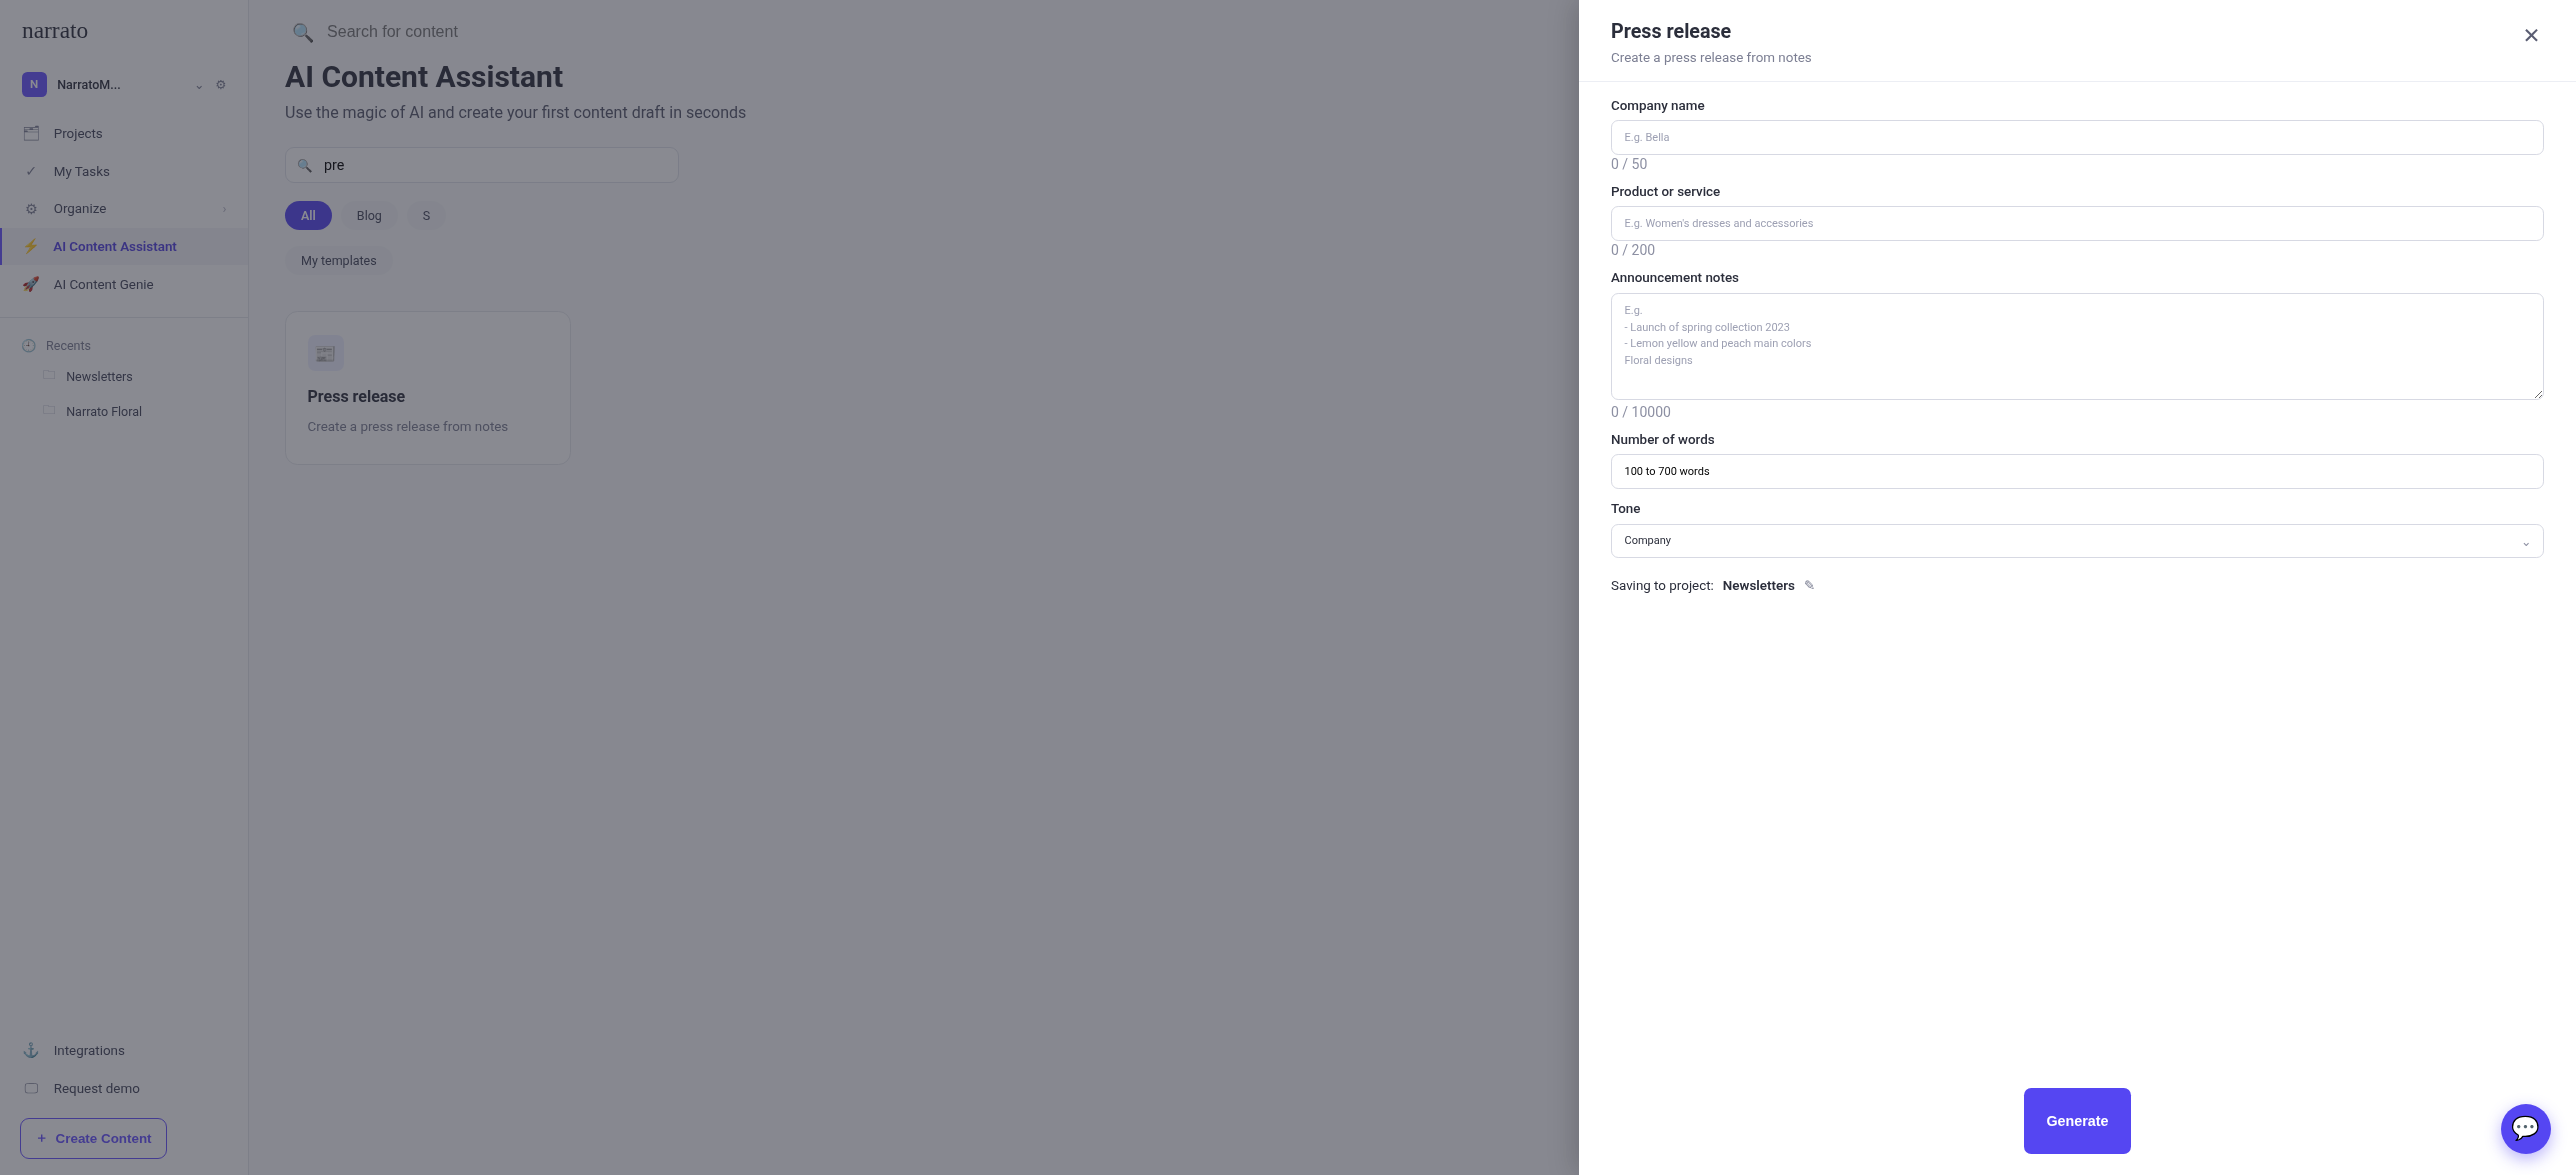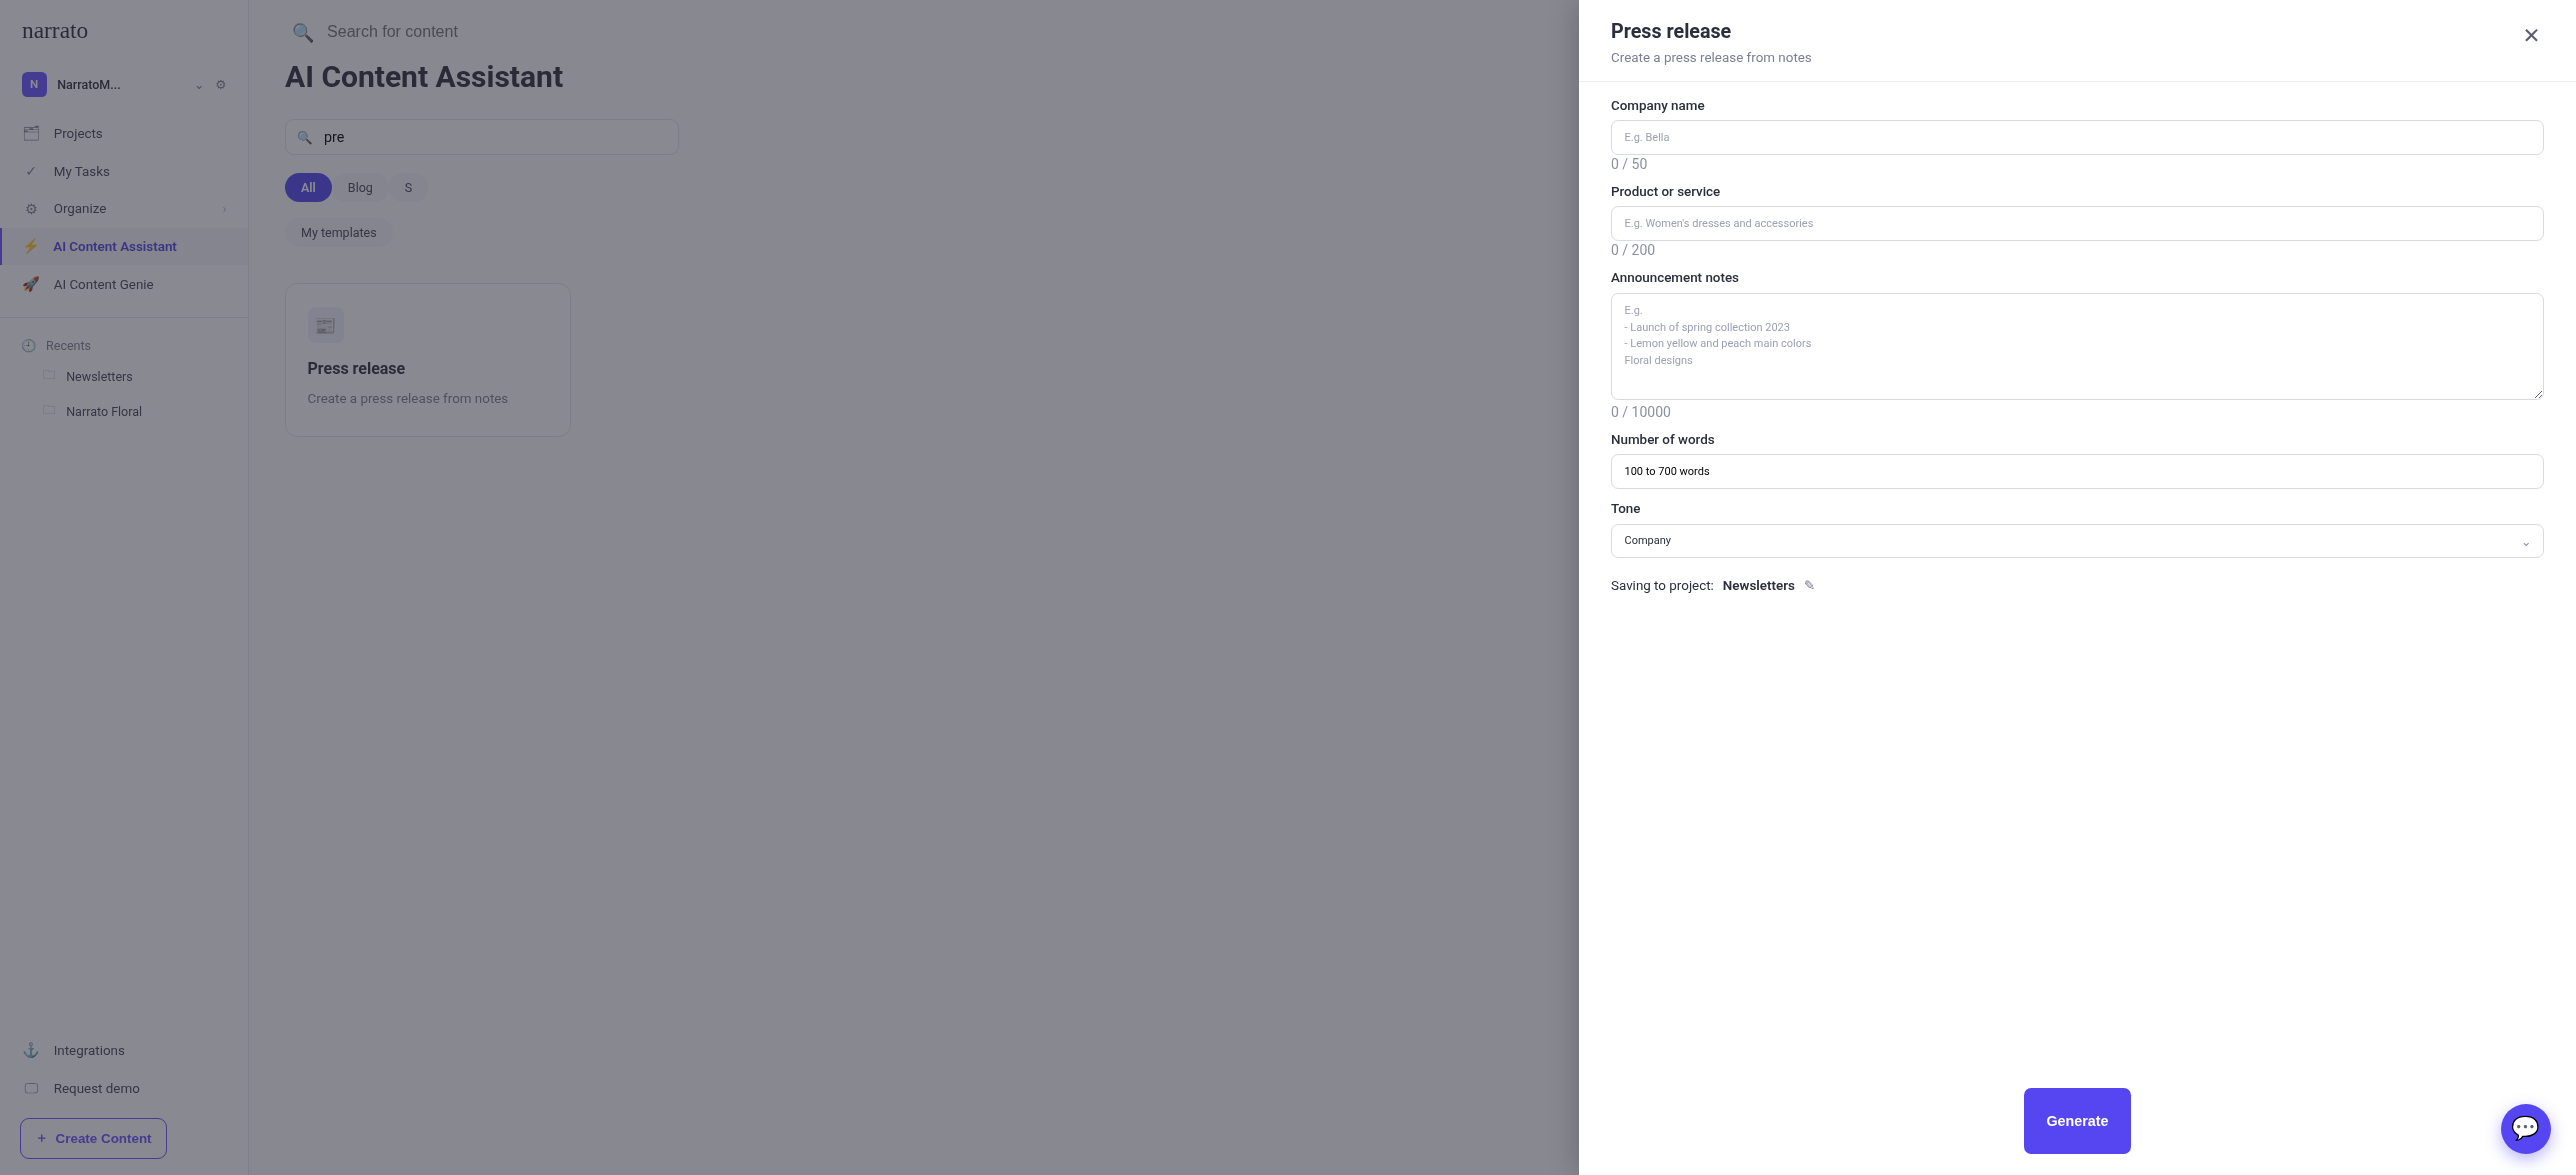--- a/index.html
+++ b/index.html
@@ -28,21 +28,21 @@
     
     .main { flex: 1; padding: 0 36px; overflow: auto; position: relative; }
     .top-search { display: flex; align-items: center; gap: 12.5px; padding: 21.5px 7.2px 16px; }
     .top-search .s-ic { color: #7c7f93; font-size: 18px; }
     .top-search input { border: none; outline: none; font-size: 16px; color: #4d7c0f; background: transparent; flex: 1; }
     .page-title { font-size: 30px; font-weight: 700; color: #2b2e3b; }
     .page-sub { font-size: 16px; color: #56586b; margin-top: 9px; }
     .filter-search { margin-top: 25px; position: relative; }
     .filter-search .s-ic2 { position: absolute; left: 12.5px; top: 50%; transform: translateY(-50%); color: #7c7f93; }
     .filter-search input { width: 394px; padding: 9px 12.5px 9px 38px; border: 0.9px solid #e0e2ea; border-radius: 9px; font-size: 14.3px; background: #fff; outline: none; }
-    .filter-tabs { display: flex; margin-top: 18px; flex-wrap: wrap; }
+    .filter-tabs { display: flex; gap: 9px; margin-top: 18px; flex-wrap: wrap; }
     .pill { padding: 7.2px 16px; border-radius: 16px; background: #f3f4f8; color: #43465a; font-size: 12.5px; cursor: pointer; }
     .pill.sel { background: #5546f2; color: #fff; font-weight: 600; }
     .my-templates-row { margin-top: 16px; }
     .card-grid { margin-top: 36px; }
     .tpl-card { width: 286px; border: 0.9px solid #e5e7ec; border-radius: 12.5px; padding: 23px 21.5px 27px; background: #fff; cursor: pointer; }
     .tpl-card .c-icon { width: 36px; height: 36px; border-radius: 7.2px; background: #eef0ff; display: flex; align-items: center; justify-content: center; color: #5546f2; font-size: 18px; margin-bottom: 16px; }
     .tpl-card .c-title { font-size: 16px; font-weight: 700; margin-bottom: 10.7px; }
     .tpl-card .c-desc { font-size: 13.4px; color: #7c7f93; line-height: 1.5; }
     
     .overlay { position: fixed; inset: 0; background: rgba(40,42,55,0.55); display: flex; justify-content: flex-end; z-index: 50; }
@@ -142,20 +142,21 @@
   </div>
 </aside>
 
 <main class="main">
   <div class="top-search">
     <span class="s-ic">🔍</span>
     <input type="text" placeholder="Search for content" style="">
   </div>
 
   <h1 class="page-title">AI Content Assistant</h1>
+  <p class="page-sub">Use the magic of AI and create your first content draft in seconds</p>
 
   <div class="filter-search">
     <span class="s-ic2">🔍</span>
     <input type="text" class="finput" style="padding-left: 38px;" value="pre">
   </div>
 
   <div class="filter-tabs">
     <div class="pill sel">All</div>
     <div class="pill">Blog</div>
     <div class="pill">S</div>

